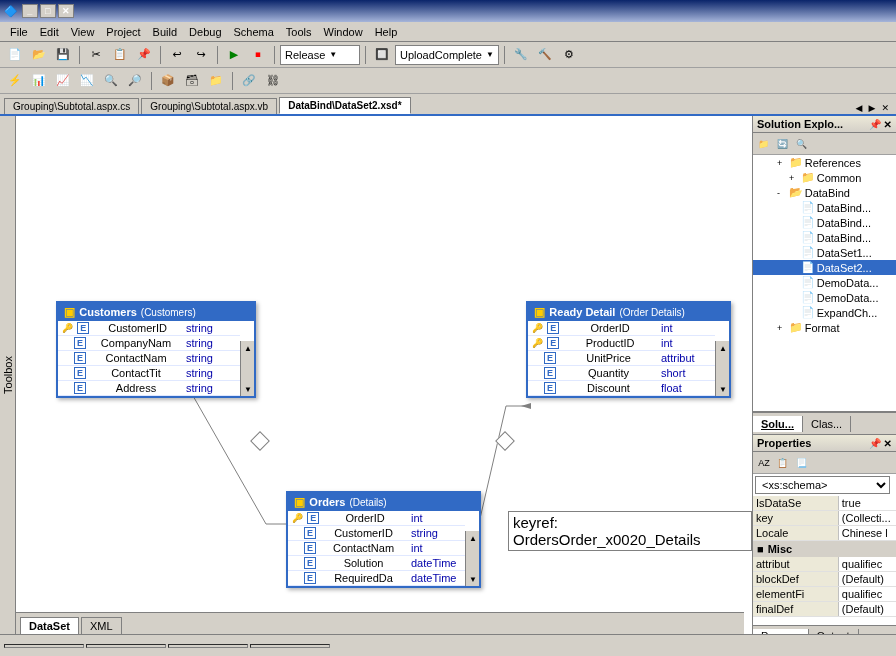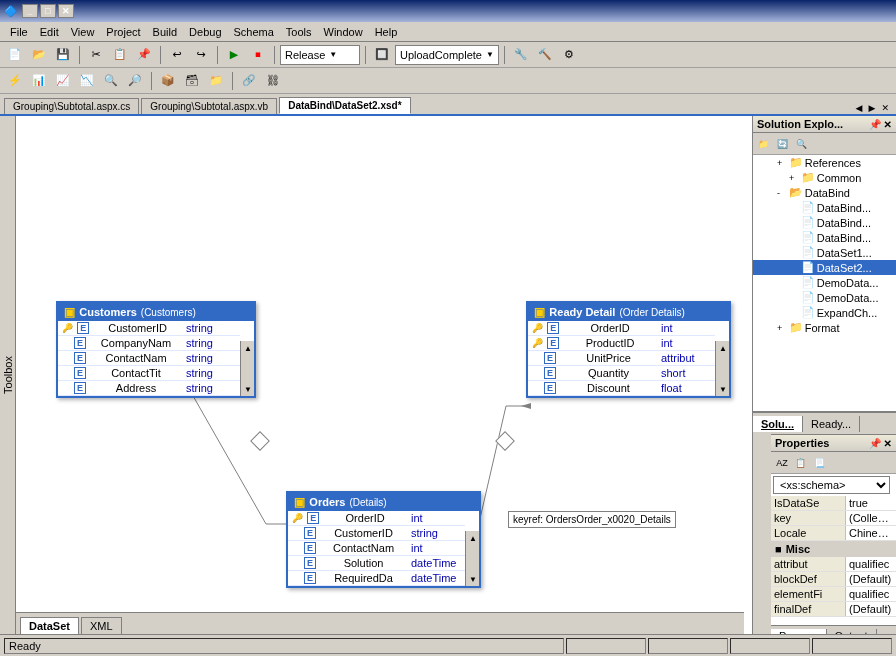--- a/index.html
+++ b/index.html
@@ -180,21 +180,20 @@
     .tree-folder { color: #ffcc00; }
     .indent2 { padding-left: 24px; }
     .indent3 { padding-left: 36px; }
 
     
     #properties-panel {
       height: 200px;
       background: white;
       border-top: 1px solid #808080;
       overflow: hidden;
-      margin-left: 18px;
     }
     .prop-toolbar {
       background: #d4d0c8;
       height: 22px;
       display: flex;
       align-items: center;
       padding: 2px;
       border-bottom: 1px solid #a0a0a0;
       gap: 1px;
     }
@@ -591,21 +590,21 @@
         <div class="db-table-scroll">
           <div class="scroll-up">▲</div>
           <div class="scroll-down" style="position:absolute; bottom:0;">▼</div>
         </div>
       </div>
     </div>
 
     <div class="diamond" style="left:237px; top:318px;"></div>
     <div class="diamond" style="left:482px; top:318px;"></div>
 
-    <div class="keyref-label" style="left:492px; top:395px; font-size:10px;">keyref: OrdersOrder_x0020_Details</div>
+    <div class="keyref-label" style="left:492px; top:395px; font-size:15px;">keyref: OrdersOrder_x0020_Details</div>
 
     <div id="bottom-tabs" style="position:absolute; bottom:0; left:0; right:8px; background:#d4d0c8; border-top:1px solid #808080; height:22px; display:flex; align-items:flex-end; padding-left:4px;">
       <div class="bottom-tab active">DataSet</div>
       <div class="bottom-tab">XML</div>
     </div>
   </div>
 
   <div id="side-panel">
 
     <div id="solution-explorer">
@@ -681,21 +680,21 @@
         <div class="tree-item indent2">
           <span class="tree-expand">+</span>
           <span class="tree-icon tree-folder">📁</span>
           <span>Format</span>
         </div>
       </div>
     </div>
 
     <div id="side-panel-tabs">
       <div class="side-tab active">Solu...</div>
-      <div class="side-tab">Ready...</div>
+      <div class="side-tab">Clas...</div>
     </div>
 
     <div id="properties-panel">
       <div class="panel-header">
         <span>Properties</span>
         <div style="display:flex; gap:2px;">
           <span style="cursor:pointer; font-size:10px;">📌</span>
           <span style="cursor:pointer; font-size:10px;">✕</span>
         </div>
       </div>
@@ -744,19 +743,18 @@
       <div id="prop-bottom-tabs">
         <div class="prop-bottom-tab active">Prope...</div>
         <div class="prop-bottom-tab">Output</div>
       </div>
     </div>
   </div>
 </div>
 
 <div id="statusbar">
   <div class="status-panels">
-    <div class="status-pane" style="flex:1;">Ready</div>
     <div class="status-pane" style="width:80px;"></div>
     <div class="status-pane" style="width:80px;"></div>
     <div class="status-pane" style="width:80px;"></div>
     <div class="status-pane" style="width:80px;"></div>
   </div>
 </div>
 
 </body></html>

